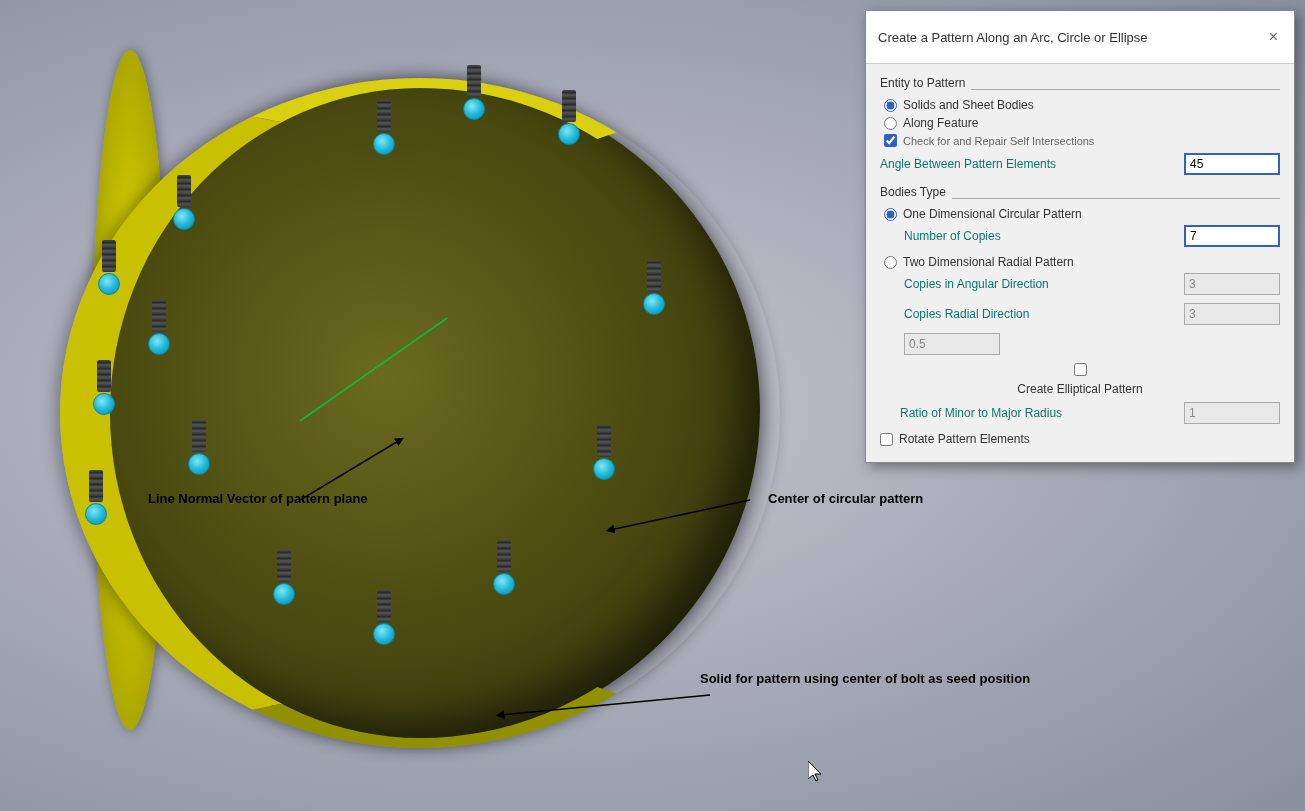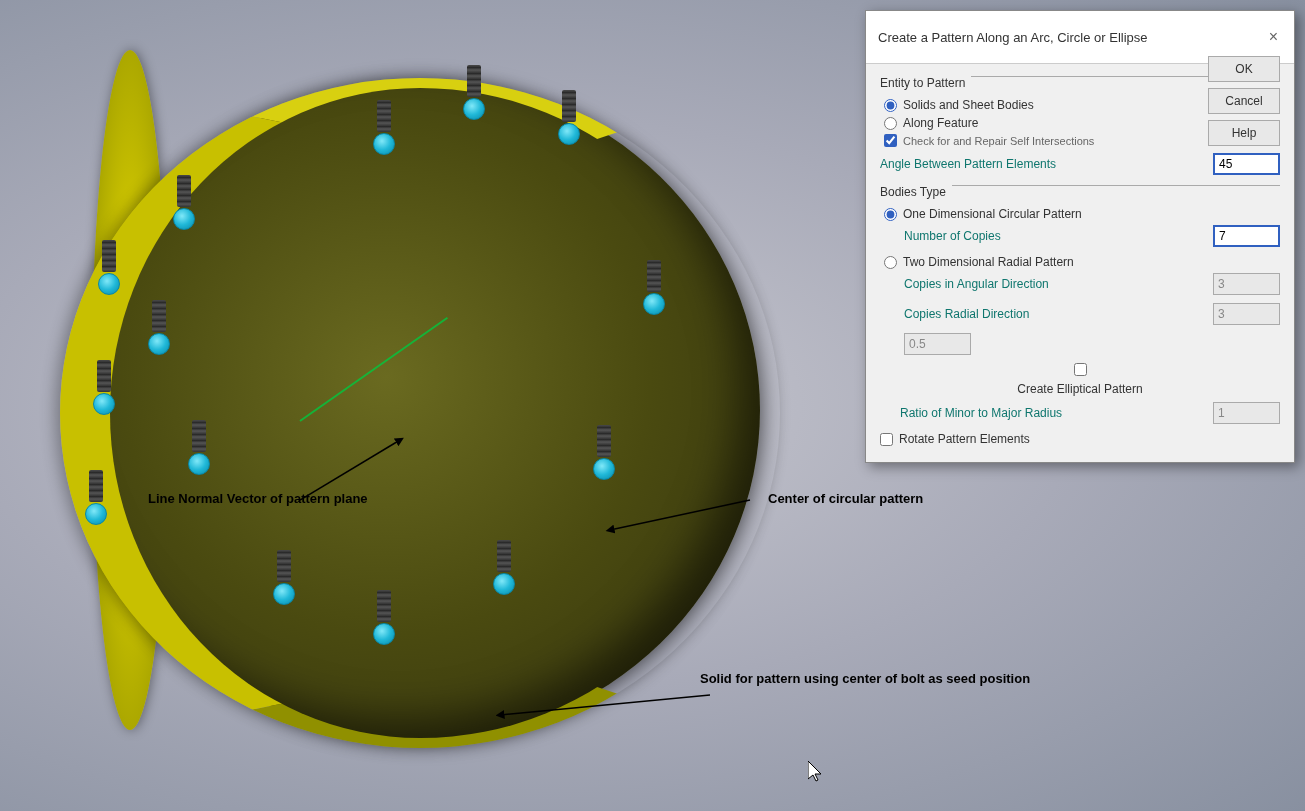--- a/index.html
+++ b/index.html
@@ -147,21 +147,21 @@
       font-size: 12px;
       color: #333;
     }
 
     
     .section-header {
       font-size: 12px;
       color: #333;
       margin-bottom: 8px;
       display: flex;
-      align-items: flex-start;
+      align-items: flex-end;
       gap: 6px;
     }
     .section-line {
       flex: 1;
       height: 1px;
       background: #aaa;
     }
 
     
     .radio-group, .check-group {
@@ -191,21 +191,21 @@
       margin-left: 20px;
     }
 
     .field-label {
       font-size: 12px;
       color: #0f766e;
       flex: 1;
     }
 
     .field-input {
-      width: 67px;
+      width: 96px;
       height: 22px;
       border: 1px solid #aaa;
       background: #fff;
       font-size: 12px;
       padding: 0 4px;
       text-align: left;
       color: #555;
     }
 
     .field-input.active {
@@ -382,25 +382,20 @@
 </div>
 
 <div class="dialog">
   <div class="dialog-titlebar">
     <span>Create a Pattern Along an Arc, Circle or Ellipse</span>
     <button class="dialog-close">×</button>
   </div>
 
   <div class="dialog-body">
 
-    <div class="dialog-buttons">
-      <button class="dialog-btn">OK</button>
-      <button class="dialog-btn">Cancel</button>
-      <button class="dialog-btn">Help</button>
-    </div>
 
     <div class="section-header">
       <span>Entity to Pattern</span>
       <div class="section-line"></div>
     </div>
 
     <div class="radio-group">
       <label class="radio-row">
         <input type="radio" name="entity" checked="" style="">
         <span>Solids and Sheet Bodies</span>

